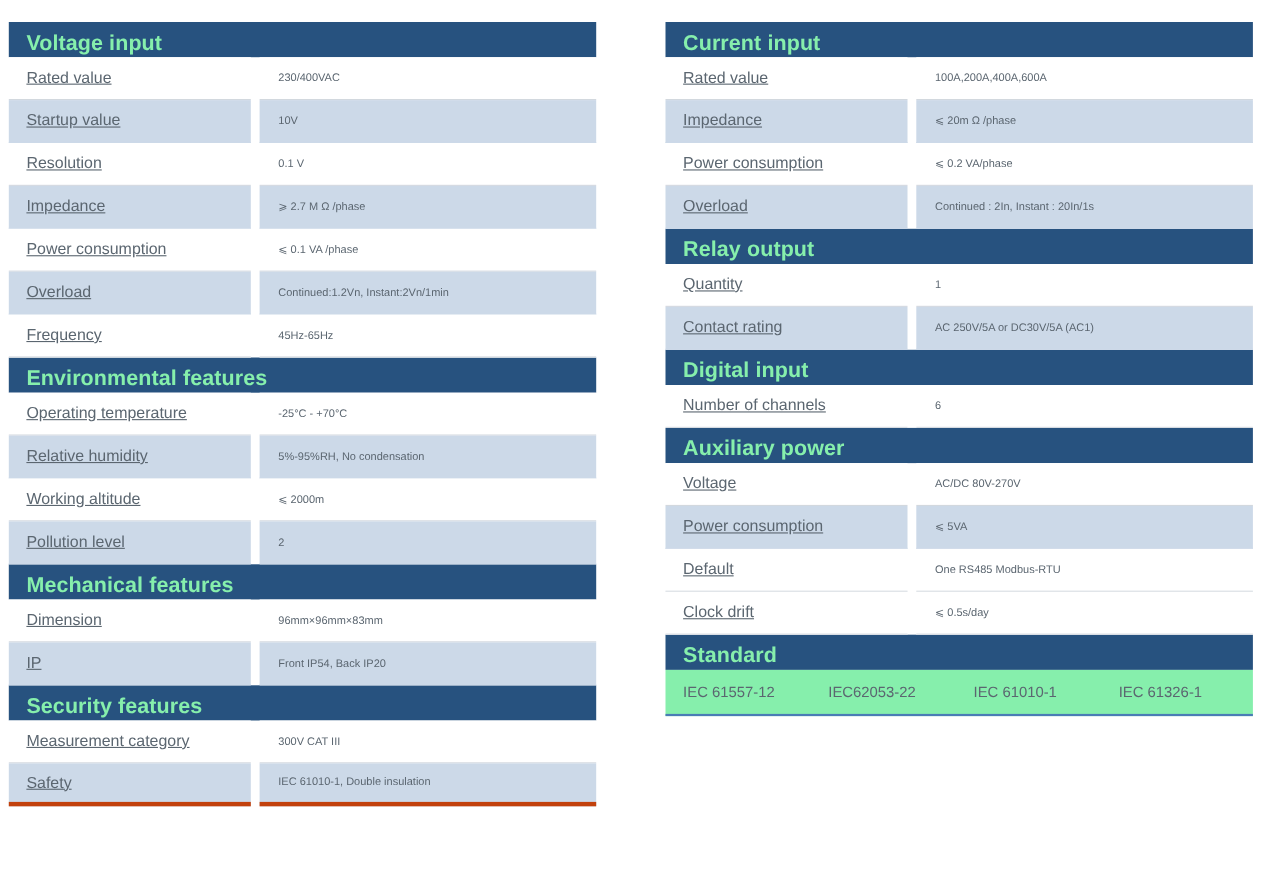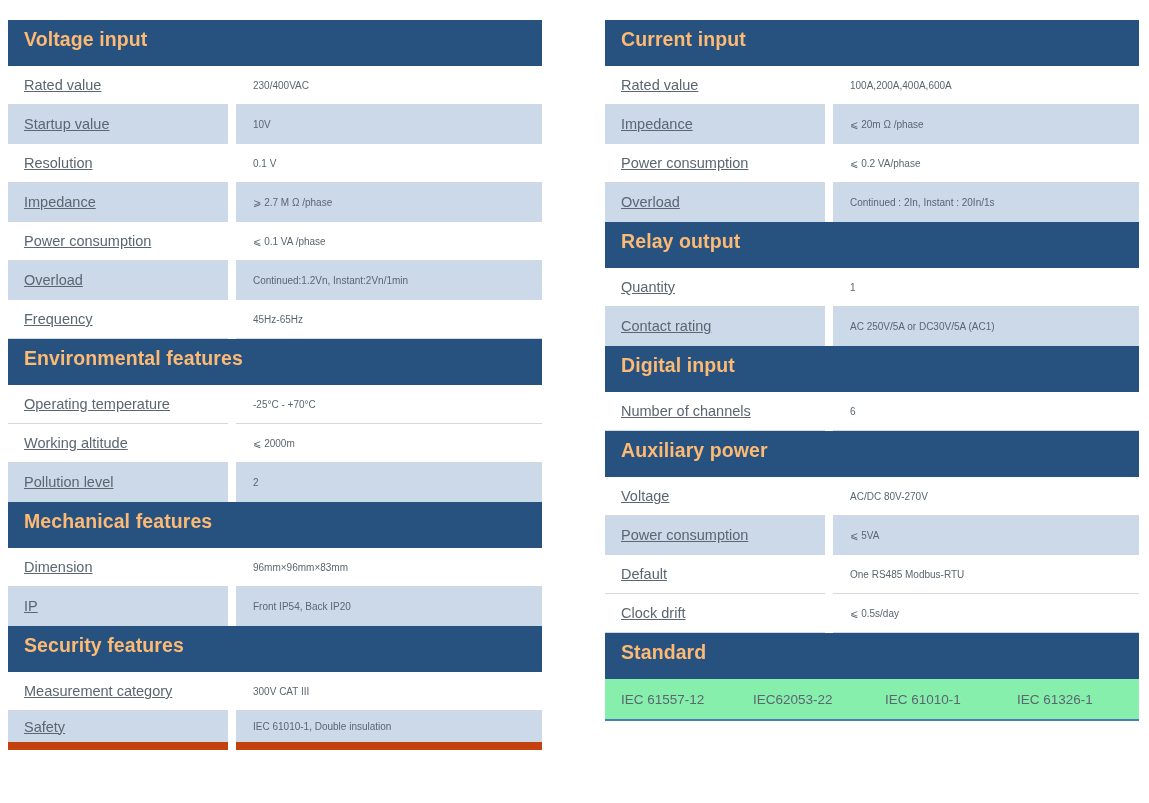--- a/index.html
+++ b/index.html
@@ -25,25 +25,25 @@
   }
 
   .column {
     width: 534px;
     flex: 0 0 534px;
   }
 
   
   .section-header {
     background: #27527f;
-    color: #fdba74;
+    color: #86efac;
     font-size: 19.5px;
     font-weight: bold;
     letter-spacing: 0.1px;
-    height: 46px;
+    height: 32px;
     line-height: 38px;
     padding-left: 16px;
     box-sizing: border-box;
     white-space: nowrap;
     overflow: hidden;
   }
 
   
   .row {
     display: flex;
@@ -76,21 +76,21 @@
     border-bottom: 1px solid #d2d8de;
   }
   
   .row.shaded .cell {
     background: #ccd9e8;
     border-bottom: 1px solid #ccd9e8;
   }
 
   
   .column > .row:last-child .cell {
-    border-bottom: 8px solid #c2410c;
+    border-bottom: 4px solid #c2410c;
   }
 
   
   .row.standards {
     display: block;
     height: 42px;
   }
   .standards-inner {
     display: flex;
     height: 100%;
@@ -138,20 +138,24 @@
         <div class="cell cell-value">Continued:1.2Vn, Instant:2Vn/1min</div>
       </div>
       <div class="row plain">
         <div class="cell cell-label">Frequency</div>
         <div class="cell cell-value">45Hz-65Hz</div>
       </div>
       <div class="section-header">Environmental features</div>
       <div class="row plain">
         <div class="cell cell-label">Operating temperature</div>
         <div class="cell cell-value">-25°C - +70°C</div>
+      </div>
+      <div class="row shaded">
+        <div class="cell cell-label">Relative humidity</div>
+        <div class="cell cell-value">5%-95%RH, No condensation</div>
       </div>
       <div class="row plain">
         <div class="cell cell-label">Working altitude</div>
         <div class="cell cell-value">⩽ 2000m</div>
       </div>
       <div class="row shaded">
         <div class="cell cell-label">Pollution level</div>
         <div class="cell cell-value">2</div>
       </div>
       <div class="section-header">Mechanical features</div>

